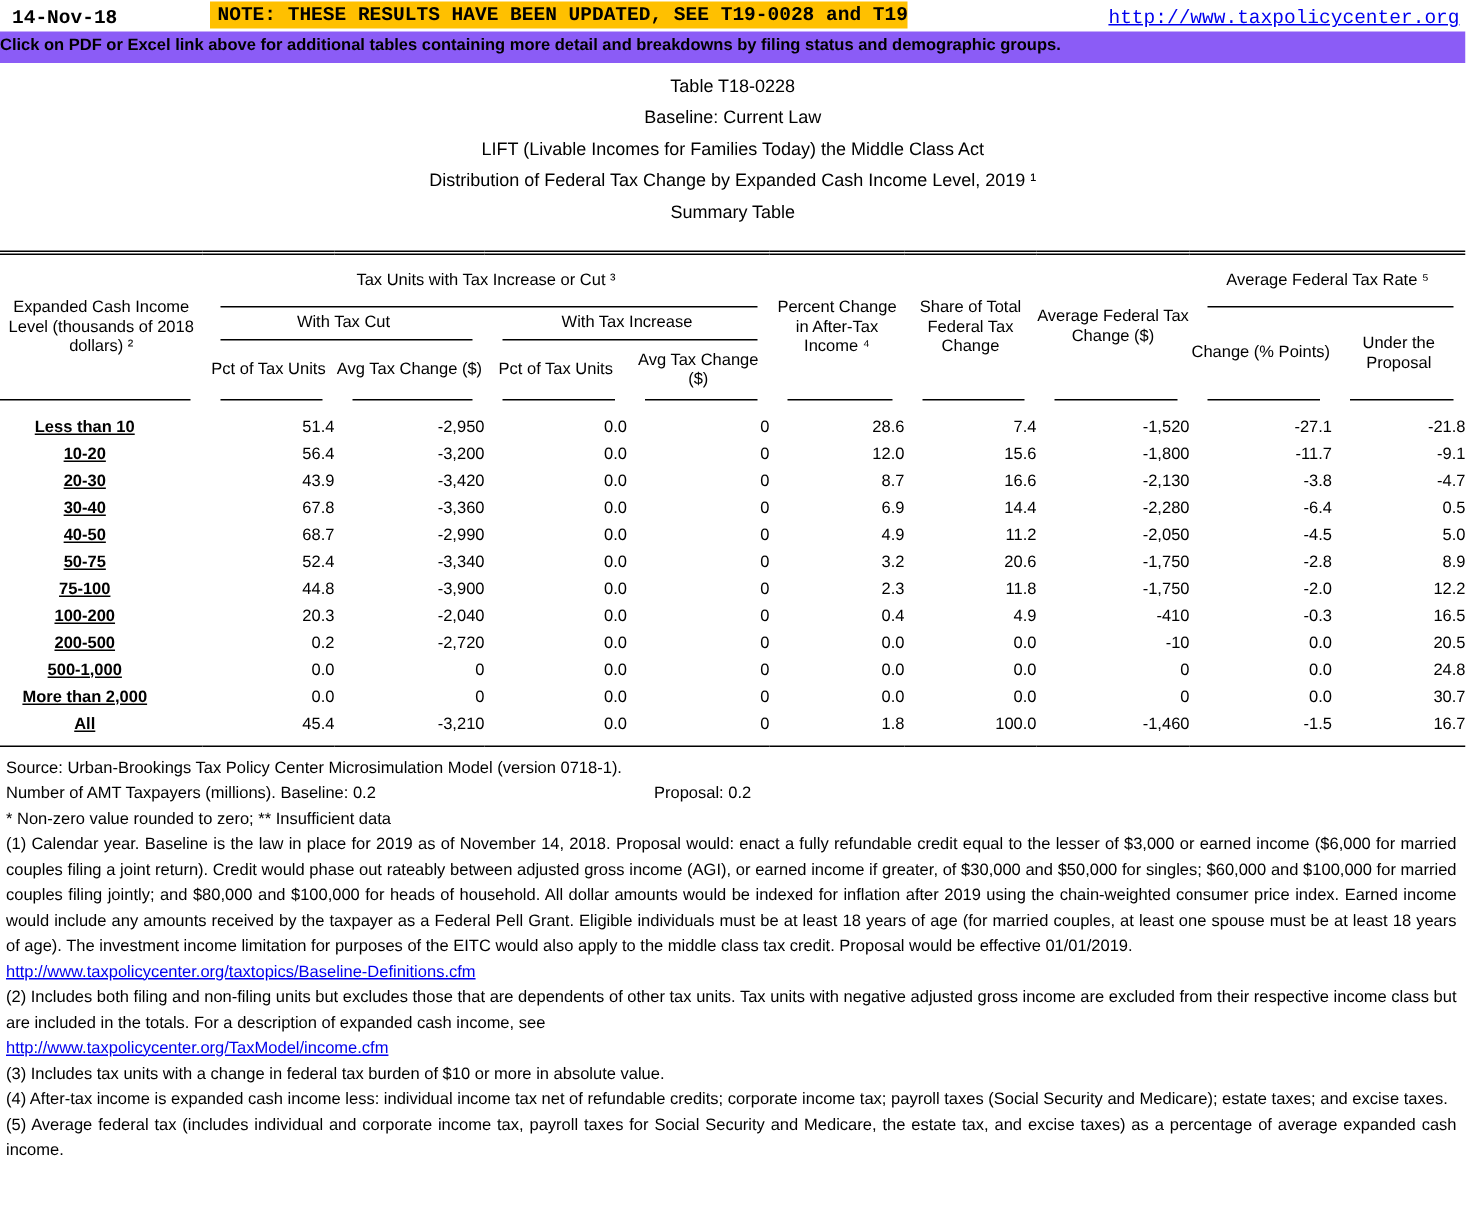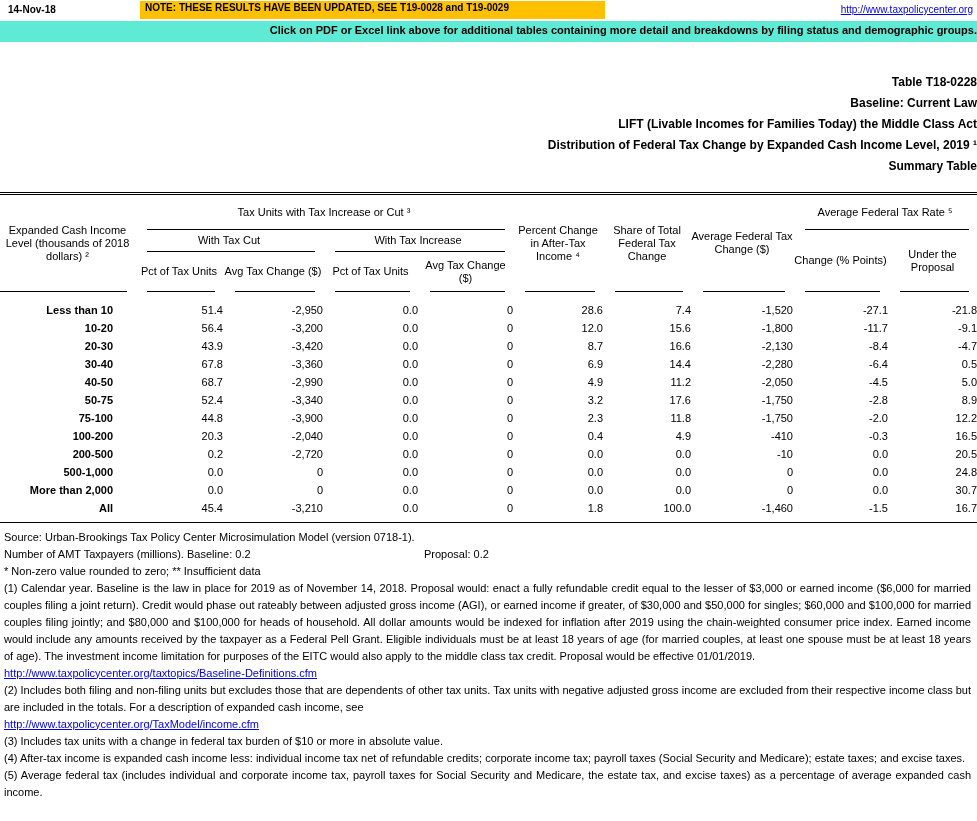--- a/index.html
+++ b/index.html
@@ -1,54 +1,54 @@
 <!DOCTYPE html>
 <html><head>
 <meta charset="utf-8">
 <style>
   html,body{margin:0;padding:0;background:#fff;color:#000;
     font-family:"Liberation Sans",sans-serif;}
   body{width:977px;height:821px;position:relative;overflow:hidden;}
 
   
-  .topbar{position:relative;height:21px;font-size:10px;}
+  .topbar{position:relative;height:21px;font-size:13px;font-family:Liberation Mono, monospace;}
   .date{position:absolute;left:8px;top:4px;font-weight:bold;}
   .notebox{position:absolute;left:140px;top:1px;width:455px;height:17px;
     background:#FFC000;font-weight:bold;padding:1px 5px 0 5px;
     white-space:nowrap;overflow:hidden;}
   .toplink{position:absolute;right:4px;top:4px;color:#0000EE;
     text-decoration:underline;cursor:pointer;}
-  .banner{height:18px;background:#5eead4;font-weight:bold;font-size:11px;
-    text-align:right;padding-top:3px;}
-
-  
-  .titles{margin-top:30px;text-align:right;font-weight:bold;font-size:12px;}
+  .banner{height:18px;background:#8b5cf6;font-weight:bold;font-size:11px;
+    text-align:left;padding-top:3px;}
+
+  
+  .titles{margin-top:5px;text-align:center;font-weight:normal;font-size:12px;}
   .titles div{line-height:21px;}
 
   
   table.main{width:977px;border-collapse:collapse;margin-top:15px;
     border-top:3px double #000;border-bottom:1px solid #000;
     font-size:11px;table-layout:fixed;}
   table.main th,table.main td{padding:0;font-weight:normal;}
   thead th{font-weight:bold;text-align:center;vertical-align:middle;
     position:relative;line-height:13px;padding:2px 2px;}
   th.u::after{content:"";position:absolute;left:12px;right:8px;bottom:0;
     border-bottom:1px solid #000;}
   th.ulabel::after{content:"";position:absolute;left:0;right:8px;bottom:0;
     border-bottom:1px solid #000;}
   tr.g1{height:36px;} tr.g2{height:22px;margin-left:39px;} tr.g3{height:40px;}
-  tbody th.rowlabel{font-weight:bold;text-align:right;padding-right:22px;}
+  tbody th.rowlabel{font-weight:bold;padding-right:22px;text-decoration:underline;}
   tbody td{text-align:right;padding-right:26px;height:18px;}
   tbody tr:first-child th,tbody tr:first-child td{padding-top:9px;}
   tbody tr:last-child th,tbody tr:last-child td{padding-bottom:5px;}
 
   
   .foot{margin-top:6px;padding:0 6px 0 4px;font-size:11px;line-height:17px;}
   .amtline{position:relative;}
-  .amtline .prop{position:absolute;left:420px;top:0;}
+  .amtline .prop{position:absolute;left:432px;top:0;}
   .notepara{text-align:justify;}
   .flink,.toplink{color:#0000EE;text-decoration:underline;cursor:pointer;}
 </style>
 </head>
 <body>
 
 <div class="topbar">
   <span class="date">14-Nov-18</span>
   <span class="notebox">NOTE: THESE RESULTS HAVE BEEN UPDATED, SEE T19-0028 and T19-0029</span>
   <a class="toplink">http://www.taxpolicycenter.org</a>
@@ -125,21 +125,21 @@
       </tr>
       <tr>
         <th class="rowlabel">20-30</th>
         <td>43.9</td>
         <td>-3,420</td>
         <td>0.0</td>
         <td>0</td>
         <td>8.7</td>
         <td>16.6</td>
         <td>-2,130</td>
-        <td>-8.4</td>
+        <td>-3.8</td>
         <td>-4.7</td>
       </tr>
       <tr>
         <th class="rowlabel">30-40</th>
         <td>67.8</td>
         <td>-3,360</td>
         <td>0.0</td>
         <td>0</td>
         <td>6.9</td>
         <td>14.4</td>
@@ -159,21 +159,21 @@
         <td>-4.5</td>
         <td>5.0</td>
       </tr>
       <tr>
         <th class="rowlabel">50-75</th>
         <td>52.4</td>
         <td>-3,340</td>
         <td>0.0</td>
         <td>0</td>
         <td>3.2</td>
-        <td>17.6</td>
+        <td>20.6</td>
         <td>-1,750</td>
         <td>-2.8</td>
         <td>8.9</td>
       </tr>
       <tr>
         <th class="rowlabel">75-100</th>
         <td>44.8</td>
         <td>-3,900</td>
         <td>0.0</td>
         <td>0</td>

